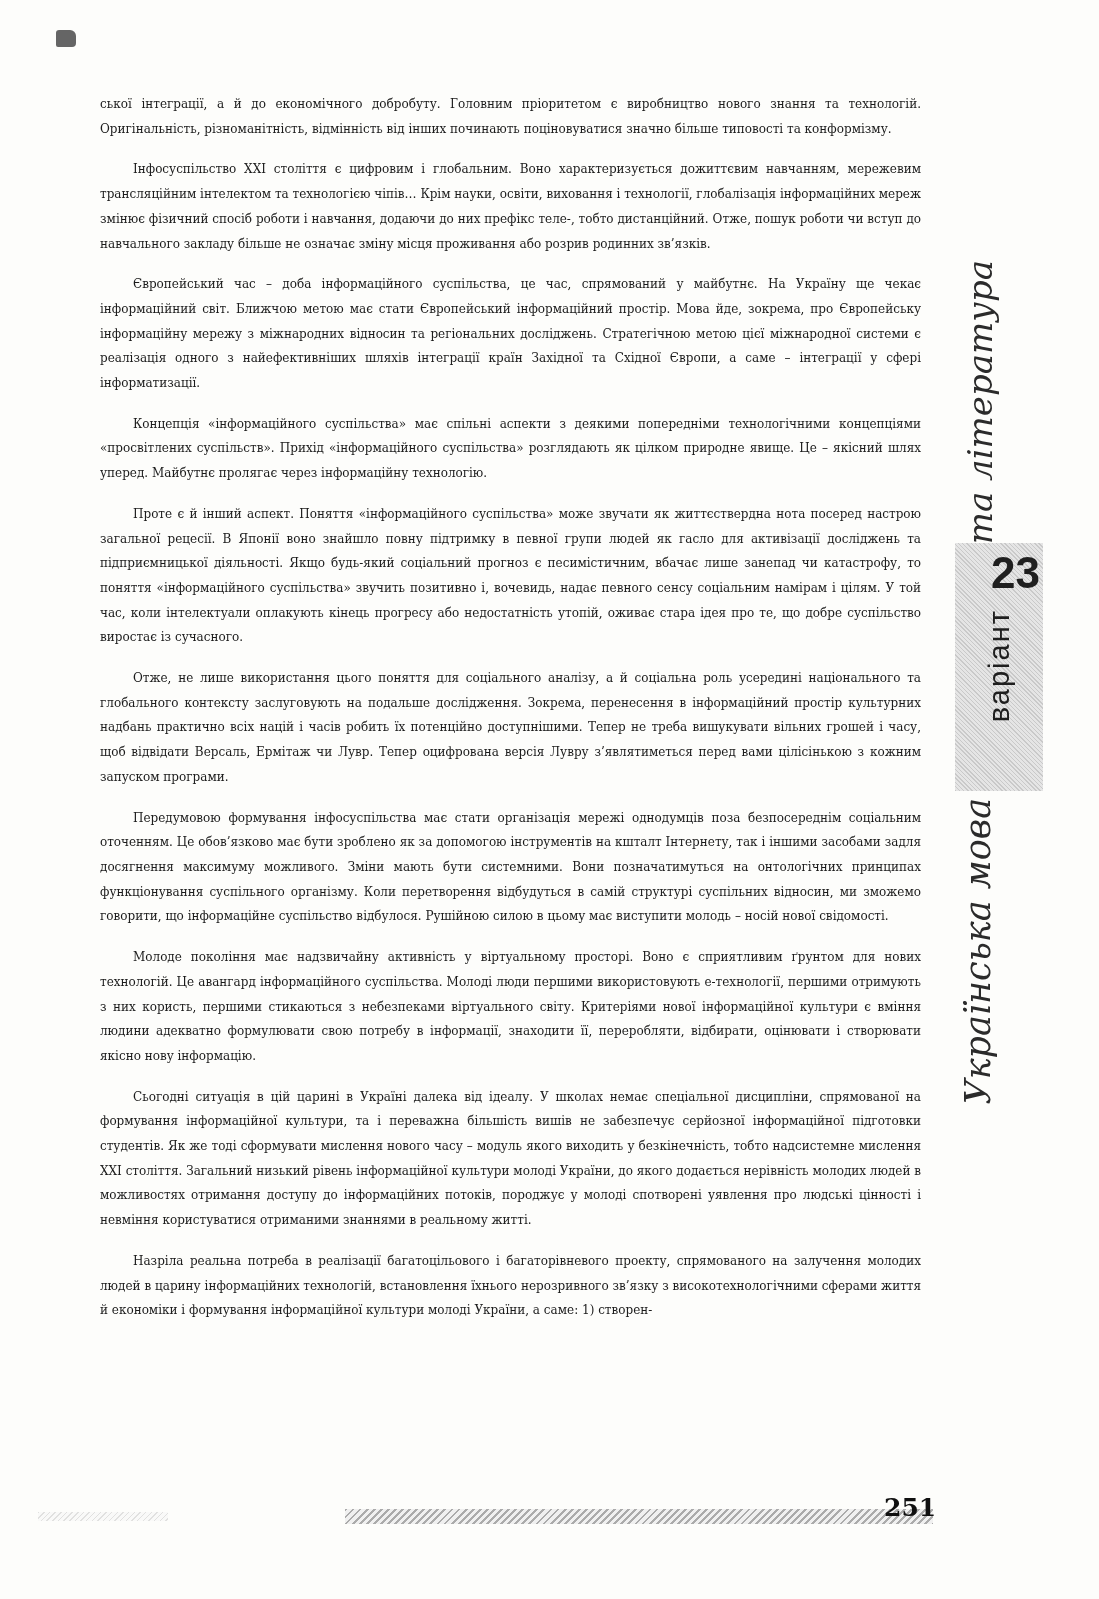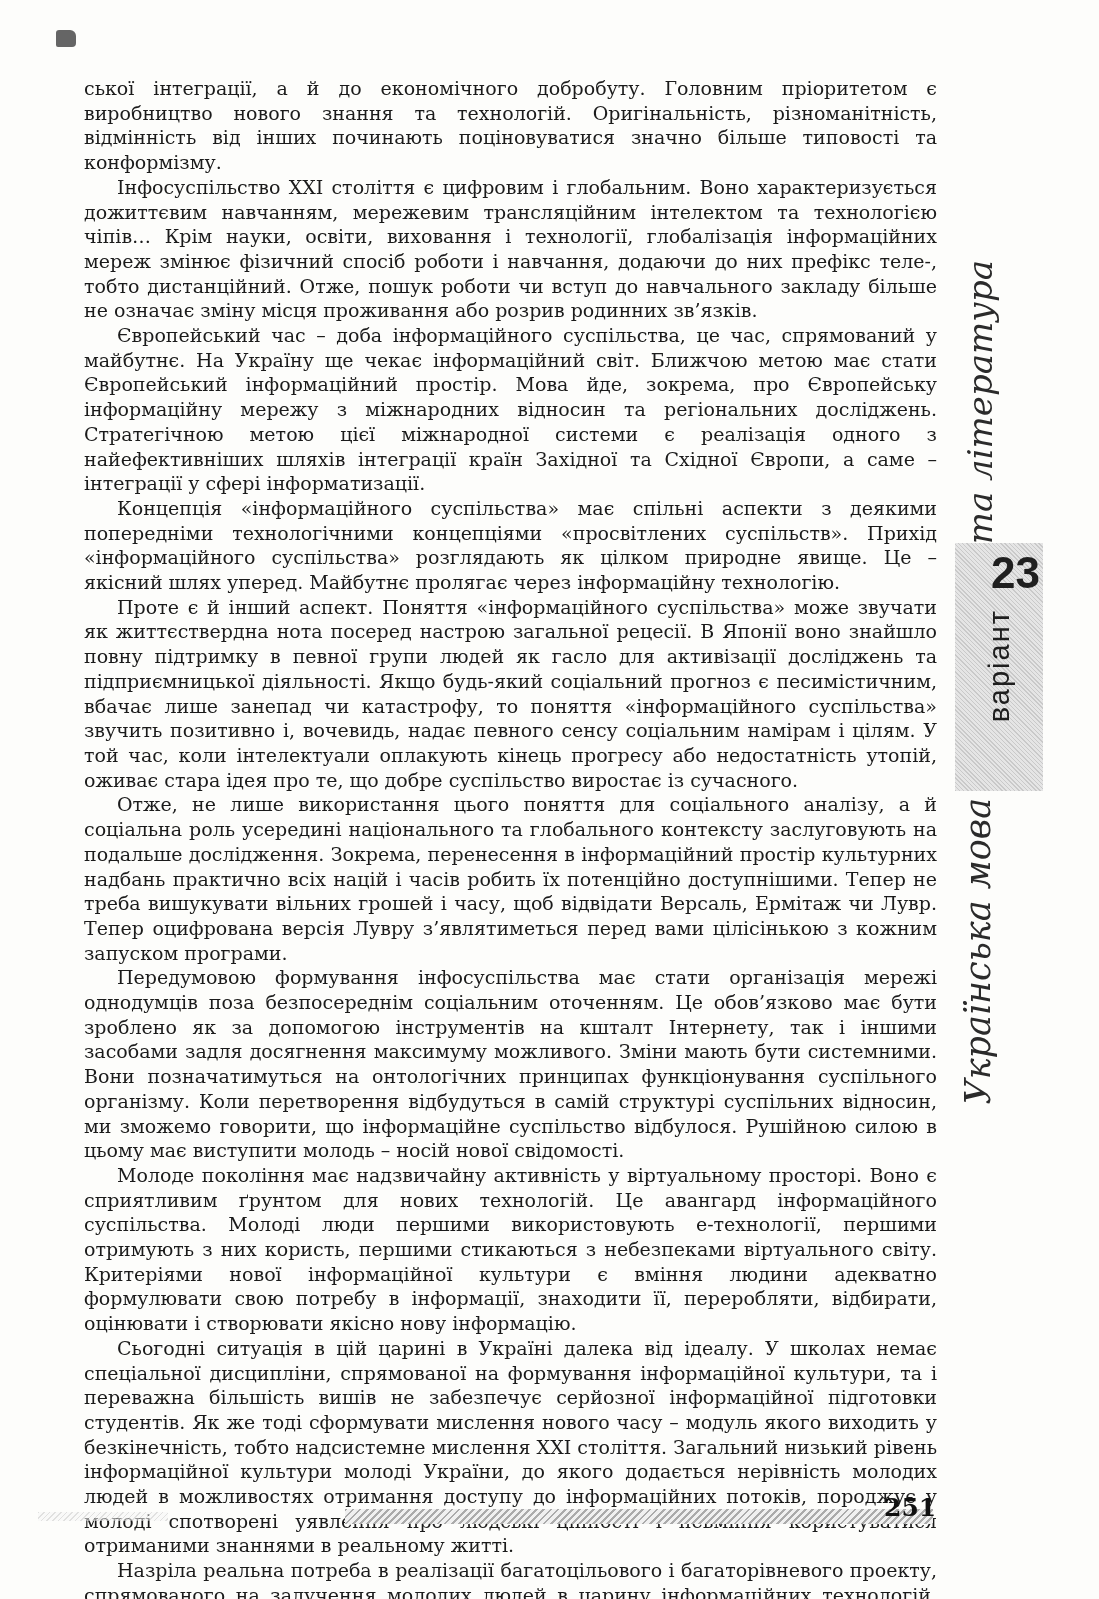--- a/index.html
+++ b/index.html
@@ -24,22 +24,22 @@
   .text-col {
     position: absolute;
     left: 84px;
     top: 76px;
     width: 853px;
     text-align: justify;
     hyphens: auto;
     -webkit-hyphens: auto;
   }
   .text-col p {
-    margin: 0;
-    font-size: 19px;
+    margin: 16px;
+    font-size: 12px;
     line-height: 24.7px;
     text-indent: 33px;
     color: #1b1b1b;
     font-weight: 500;
   }
   .text-col p.continuation {
     text-indent: 0;
   }
 
   

